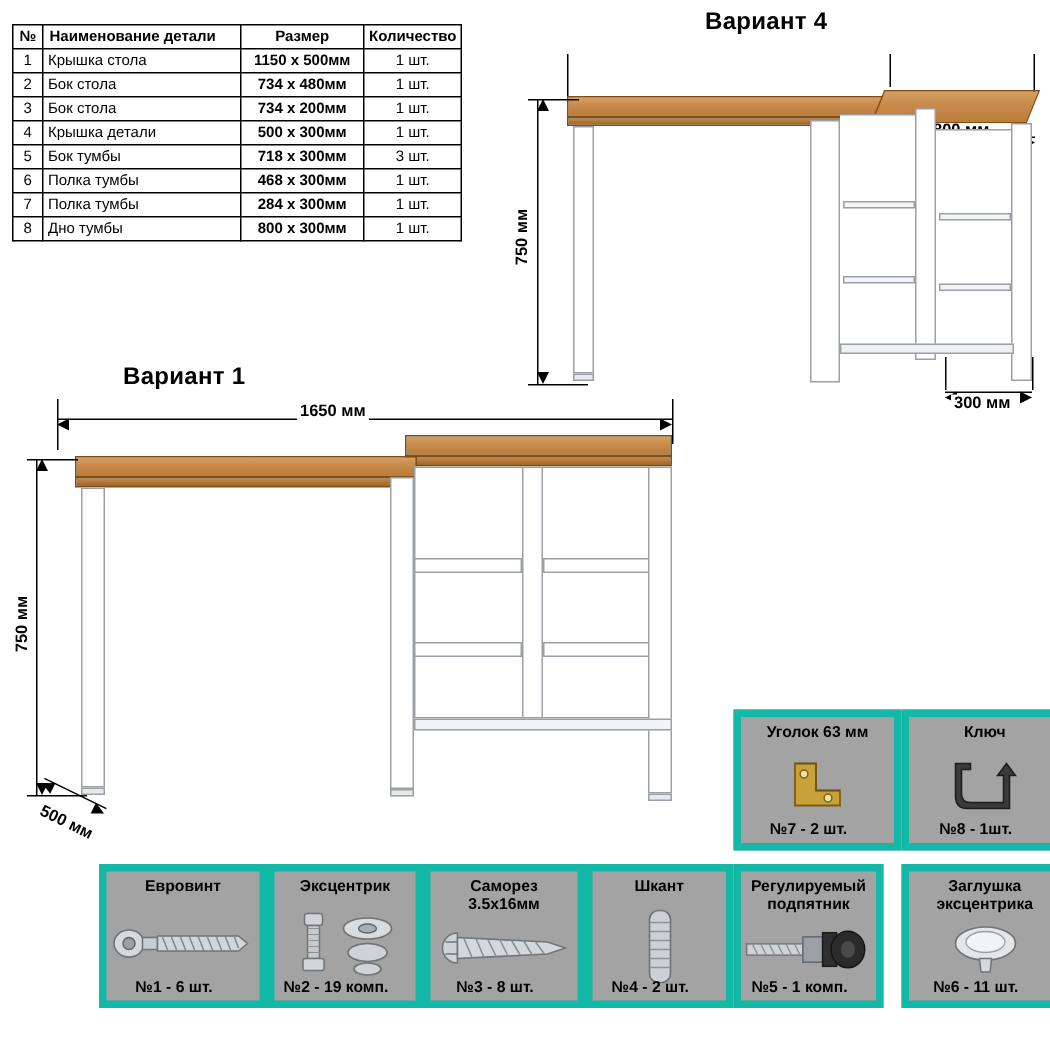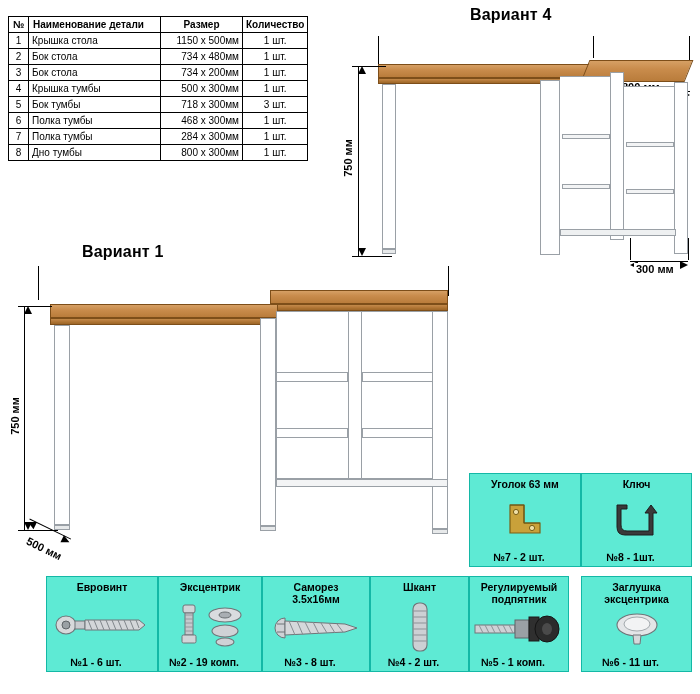--- a/index.html
+++ b/index.html
@@ -27,21 +27,21 @@
     border: 1px solid #000;
     padding: 1px 3px;
     height: 15px;
     line-height: 13px;
     box-sizing: border-box;
     white-space: nowrap;
   }
   #parts-table th { font-weight: bold; text-align: center; }
   #parts-table td.c-num { width: 20px; text-align: center; }
   #parts-table td.c-name { width: 132px; text-align: left; }
-  #parts-table td.c-size { width: 82px; text-align: right; }
+  #parts-table td.c-size { width: 82px; text-align: center; font-weight: bold; }
   #parts-table td.c-qty  { width: 62px; text-align: center; }
   #parts-table th.c-num { width: 20px; }
   #parts-table th.c-name { width: 132px; text-align: left; padding-left: 4px;}
   #parts-table th.c-size { width: 82px; }
   #parts-table th.c-qty  { width: 62px; }
 
   
   .variant-title {
     font-size: 16px;
     font-weight: bold;
@@ -102,24 +102,25 @@
     font-size: 11px;
     font-weight: bold;
     background: #fff;
     white-space: nowrap;
     transform: rotate(-90deg);
     transform-origin: center center;
   }
 
   
   .hw-box {
-    border: 1px solid #14b8a6;
+    border: 5px solid #14b8a6;
     box-sizing: border-box;
     position: absolute;
-    background: #5eead4;
+    background: #a3a3a3;
+    margin-left: 20px;
   }
   .hw-title {
     font-size: 10.5px;
     font-weight: bold;
     text-align: center;
     line-height: 12px;
     padding-top: 4px;
   }
   .hw-qty {
     font-size: 10.5px;
@@ -163,21 +164,21 @@
       <td class="c-qty">1 шт.</td>
     </tr>
     <tr>
       <td class="c-num">3</td>
       <td class="c-name">Бок стола</td>
       <td class="c-size">734 х 200мм</td>
       <td class="c-qty">1 шт.</td>
     </tr>
     <tr>
       <td class="c-num">4</td>
-      <td class="c-name">Крышка тумбы</td>
+      <td class="c-name">Крышка детали</td>
       <td class="c-size">500 х 300мм</td>
       <td class="c-qty">1 шт.</td>
     </tr>
     <tr>
       <td class="c-num">5</td>
       <td class="c-name">Бок тумбы</td>
       <td class="c-size">718 х 300мм</td>
       <td class="c-qty">3 шт.</td>
     </tr>
     <tr>
@@ -252,20 +253,26 @@
   </div>
   <div class="abs dim-label" style="left:304px; top:229px;">300 мм</div>
   <div class="abs ext-line" style="left:300px; top:204px; width:0; height:22px;"></div>
   <div class="abs ext-line" style="left:358px; top:204px; width:0; height:22px;"></div>
 </div>
 
 <div class="abs variant-title" id="title-v1">Вариант 1</div>
 
 <div class="abs" id="drawing-v1" style="left:8px; top:262px; width:460px; height:300px;">
 
+  <div class="abs" style="left:30px; top:12px; width:420px; height:10px;">
+    <div class="dim-line-h abs" style="left:0; top:5px; width:410px;"></div>
+    <div class="arrow arr-l abs" style="left:0; top:5px;"></div>
+    <div class="arrow arr-r abs" style="left:402px; top:5px;"></div>
+    <div class="abs dim-label" style="left:160px; top:-6px;">1650 мм</div>
+  </div>
   <div class="abs ext-line" style="left:30px;  top:4px; height:34px;"></div>
   <div class="abs ext-line" style="left:440px; top:4px; height:30px;"></div>
 
   <div class="abs wood-top" style="left:262px; top:28px; width:178px; height:14px;"></div>
   <div class="abs wood" style="left:262px; top:42px; width:178px; height:7px;"></div>
   <div class="abs wood-top" style="left:42px; top:42px; width:228px; height:14px;"></div>
   <div class="abs wood" style="left:42px; top:56px; width:228px; height:7px;"></div>
 
   <div class="abs panel" style="left:46px; top:63px; width:16px; height:200px;"></div>
   <div class="abs panel" style="left:46px; top:263px; width:16px; height:5px; background:#e7e9ea;"></div>

